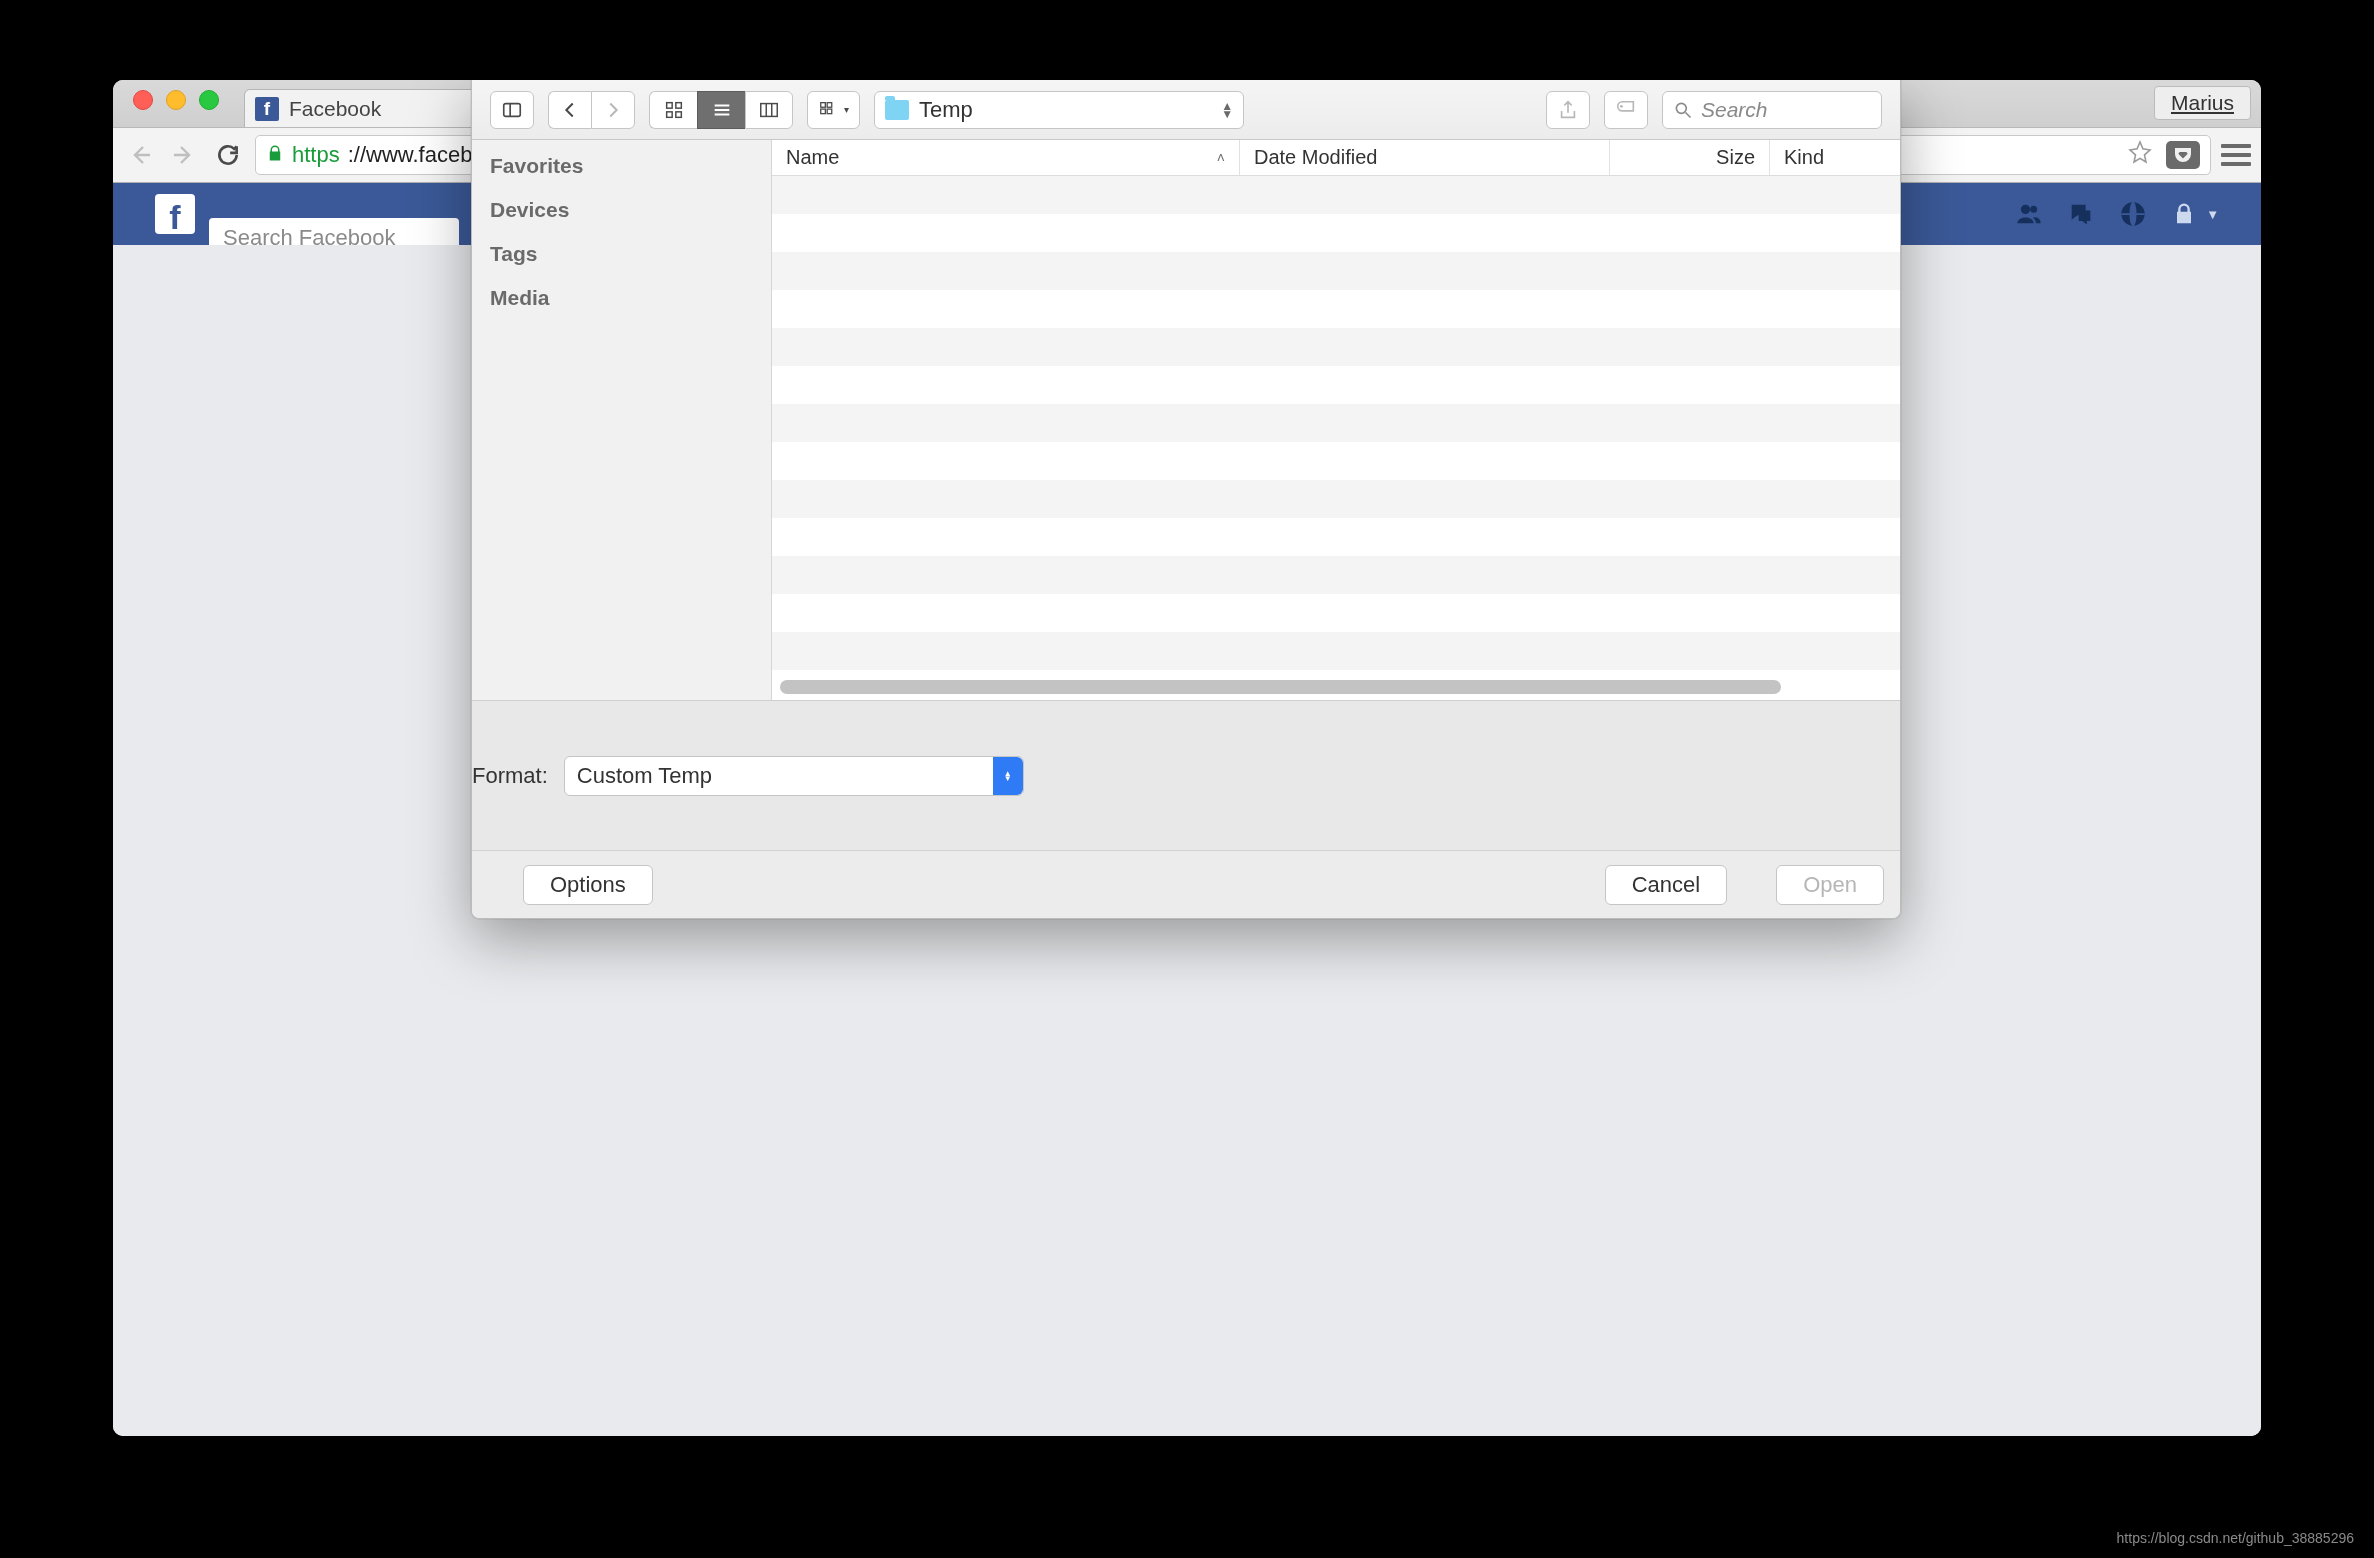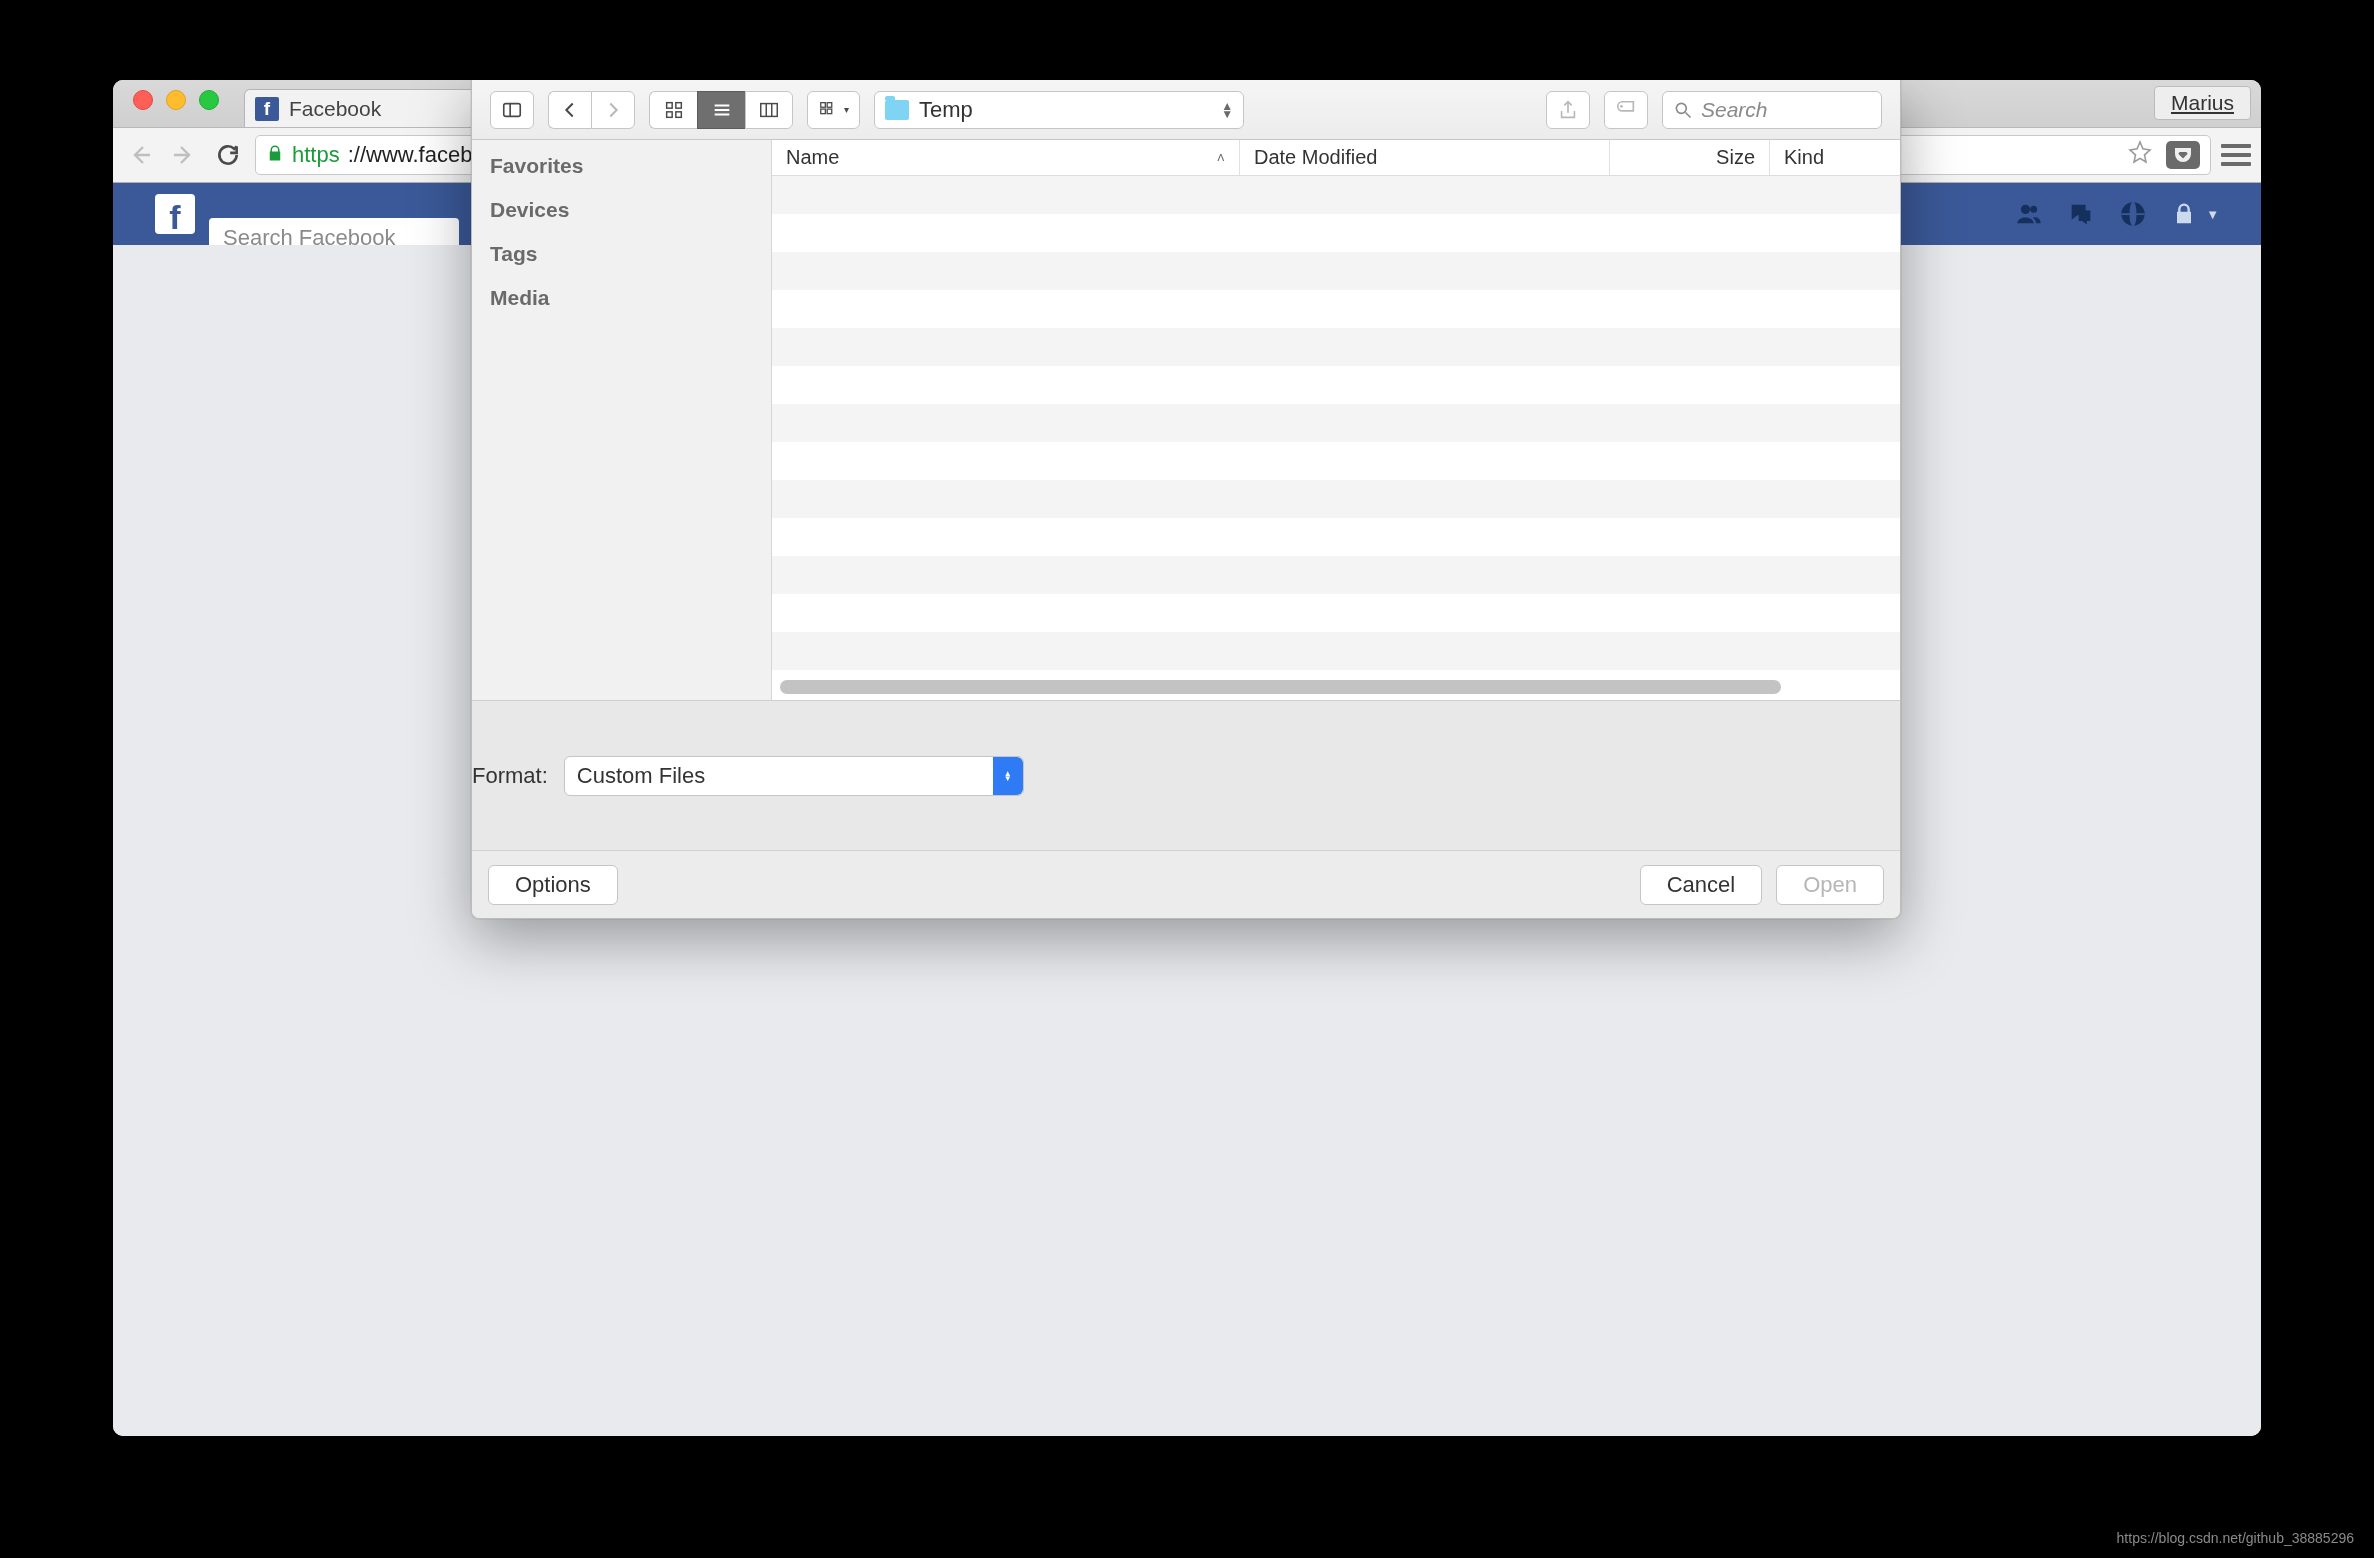--- a/index.html
+++ b/index.html
@@ -226,21 +226,21 @@
   .format-select .end .d{font-size:8px;transform:translateY(-2px);}
 
   .btn-bar{
     height:68px;background:#ececec;border-top:1px solid #d2d2d2;
     display:flex;align-items:center;padding:0 16px;gap:14px;
     border-bottom-left-radius:8px;border-bottom-right-radius:8px;
   }
   .mac-btn{
     height:40px;padding:0 26px;background:#fff;
     border:1px solid #c5c5c5;border-radius:6px;
-    font-size:22px;color:#333;display:flex;align-items:center;
+    font-size:22px;color:#333;display:flex;align-items:center;margin-left:35px;
   }
   .mac-btn.disabled{color:#b6b6b6;}
   .btn-bar .spacer{flex:1;}
 
   .watermark{
     position:absolute;right:20px;bottom:12px;color:#8a8a8a;font-size:14px;
     font-family: Arial, sans-serif;
   }
 </style>
 </head>
@@ -463,21 +463,21 @@
           <div class="hscroll">
               <div class="thumb"></div>
             </div>
         </div>
       </div>
     </div>
 
     <div class="format-bar">
       <span>Format:</span>
       <div class="format-select">
-        <span>Custom Files</span>
+        <span>Custom Temp</span>
         <span class="end">
             <span class="u">▲</span>
             <span class="d">▼</span>
           </span>
       </div>
     </div>
 
     <div class="btn-bar">
       <div class="mac-btn">
           <span>Options</span>

